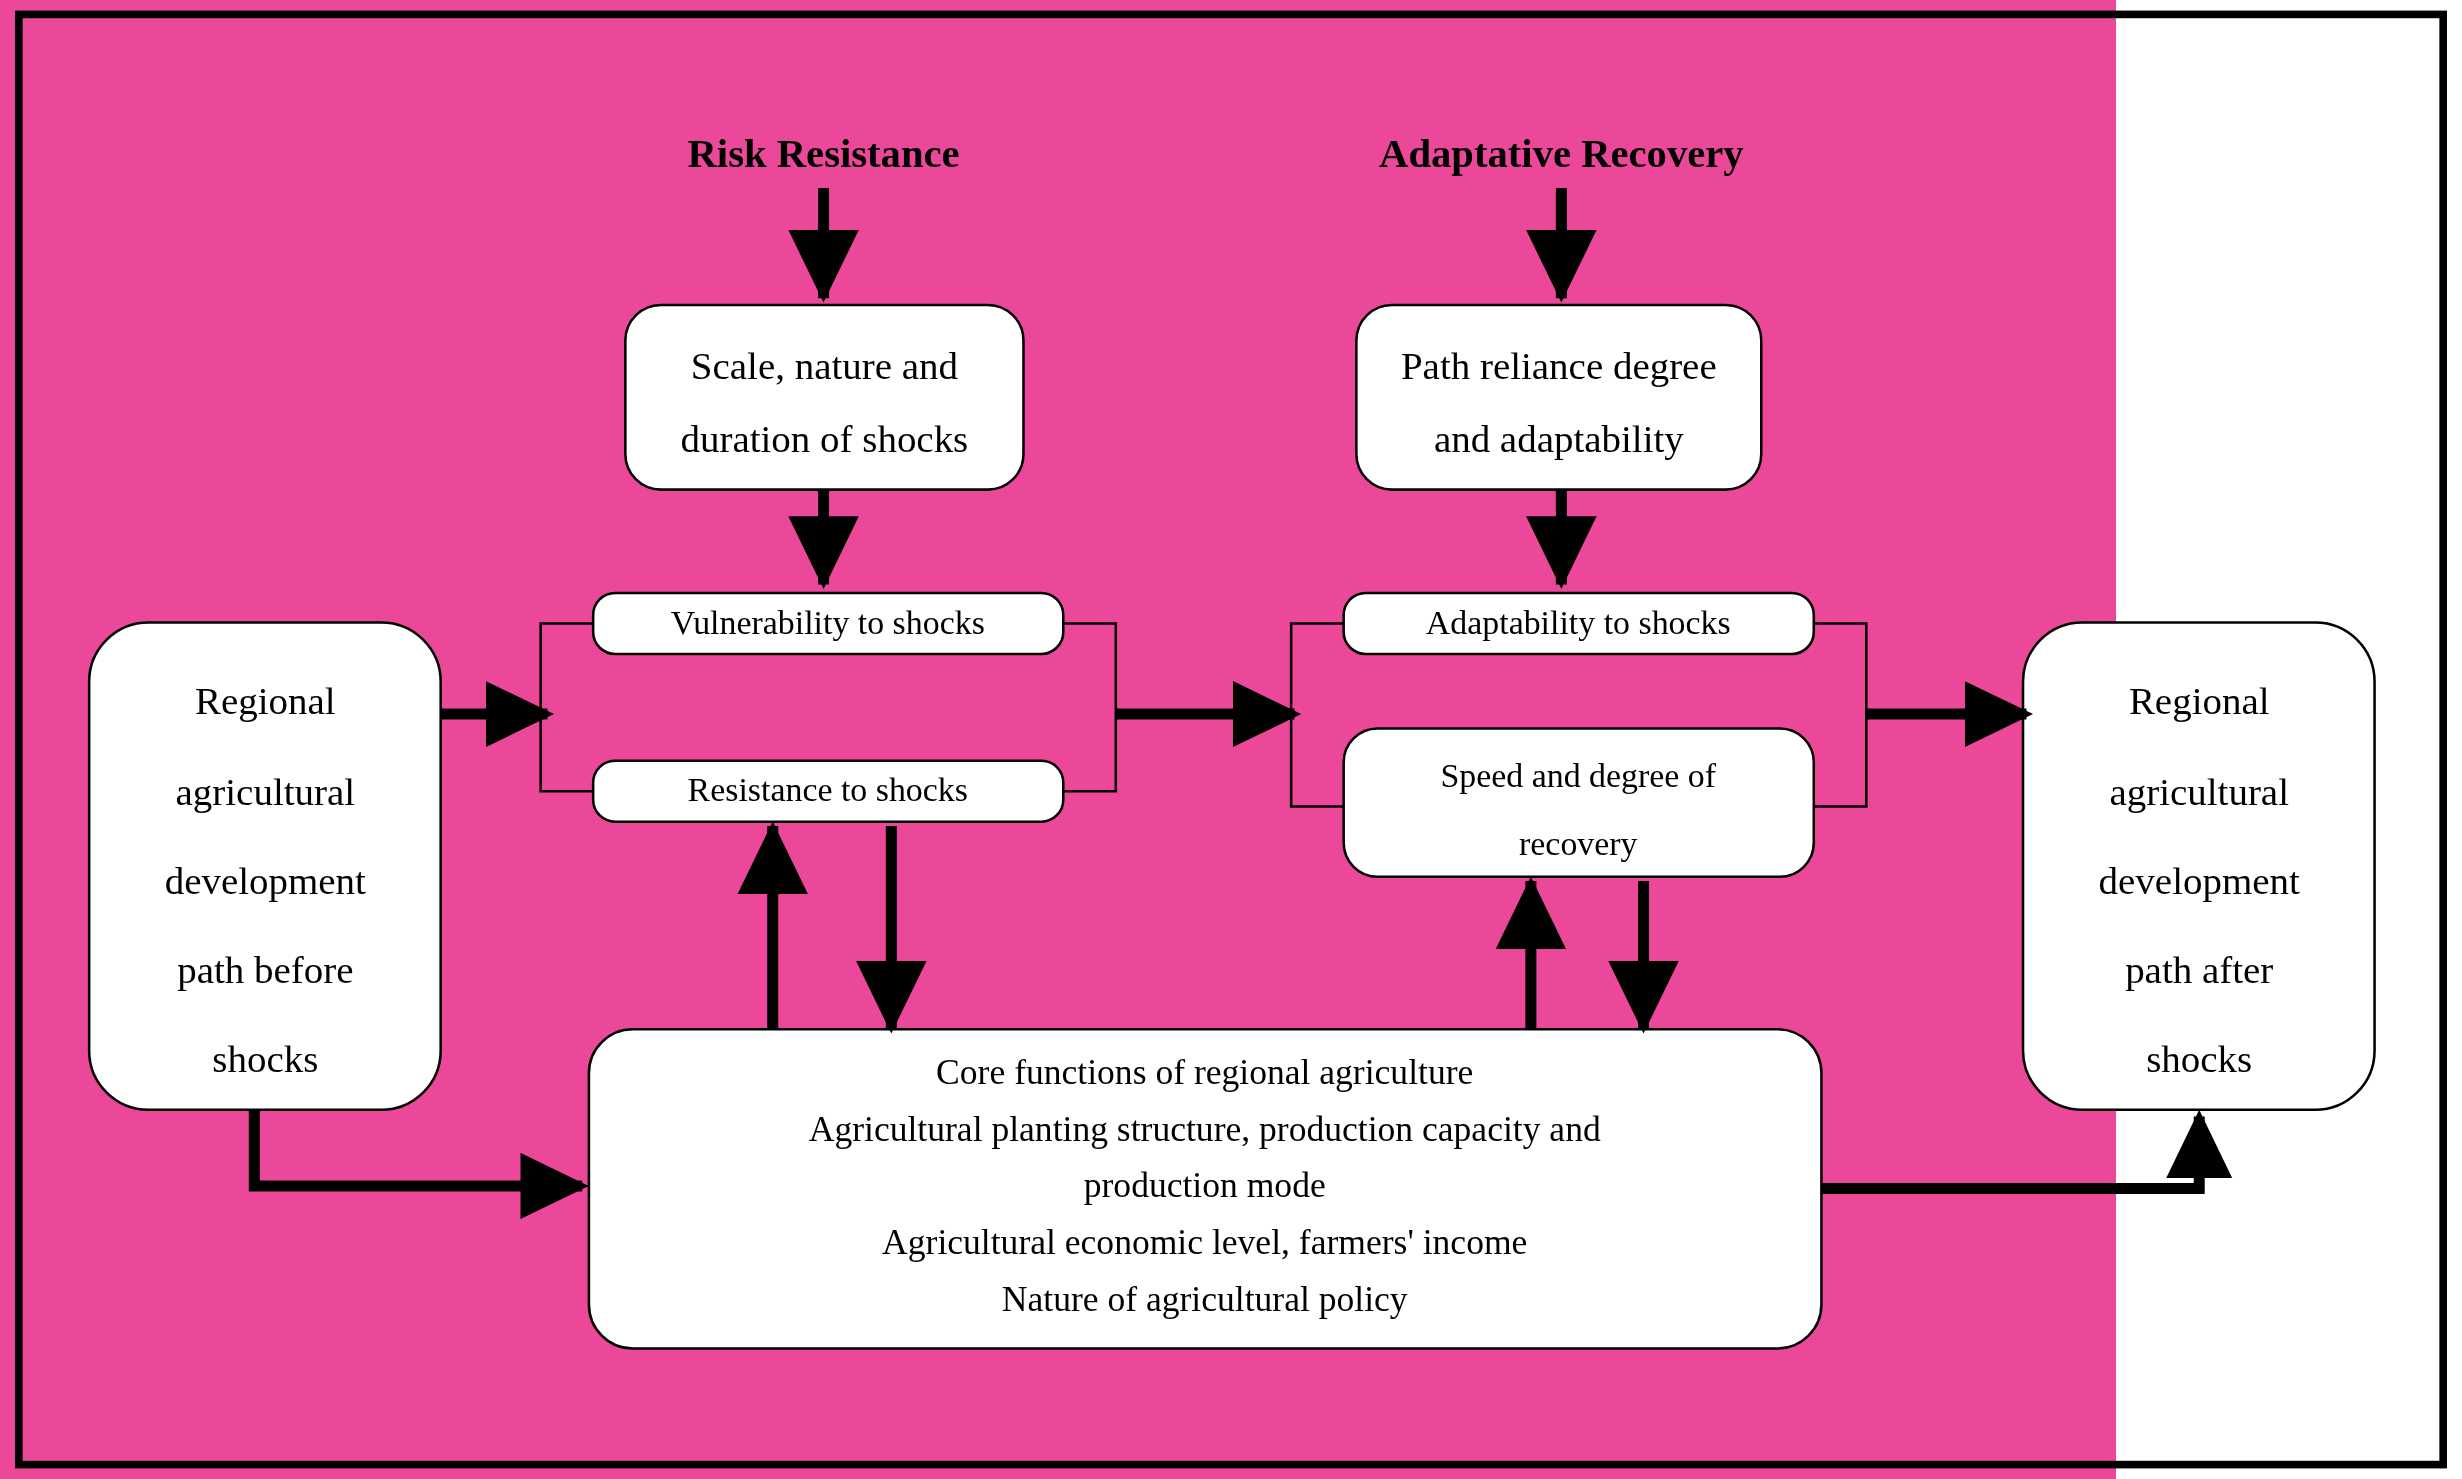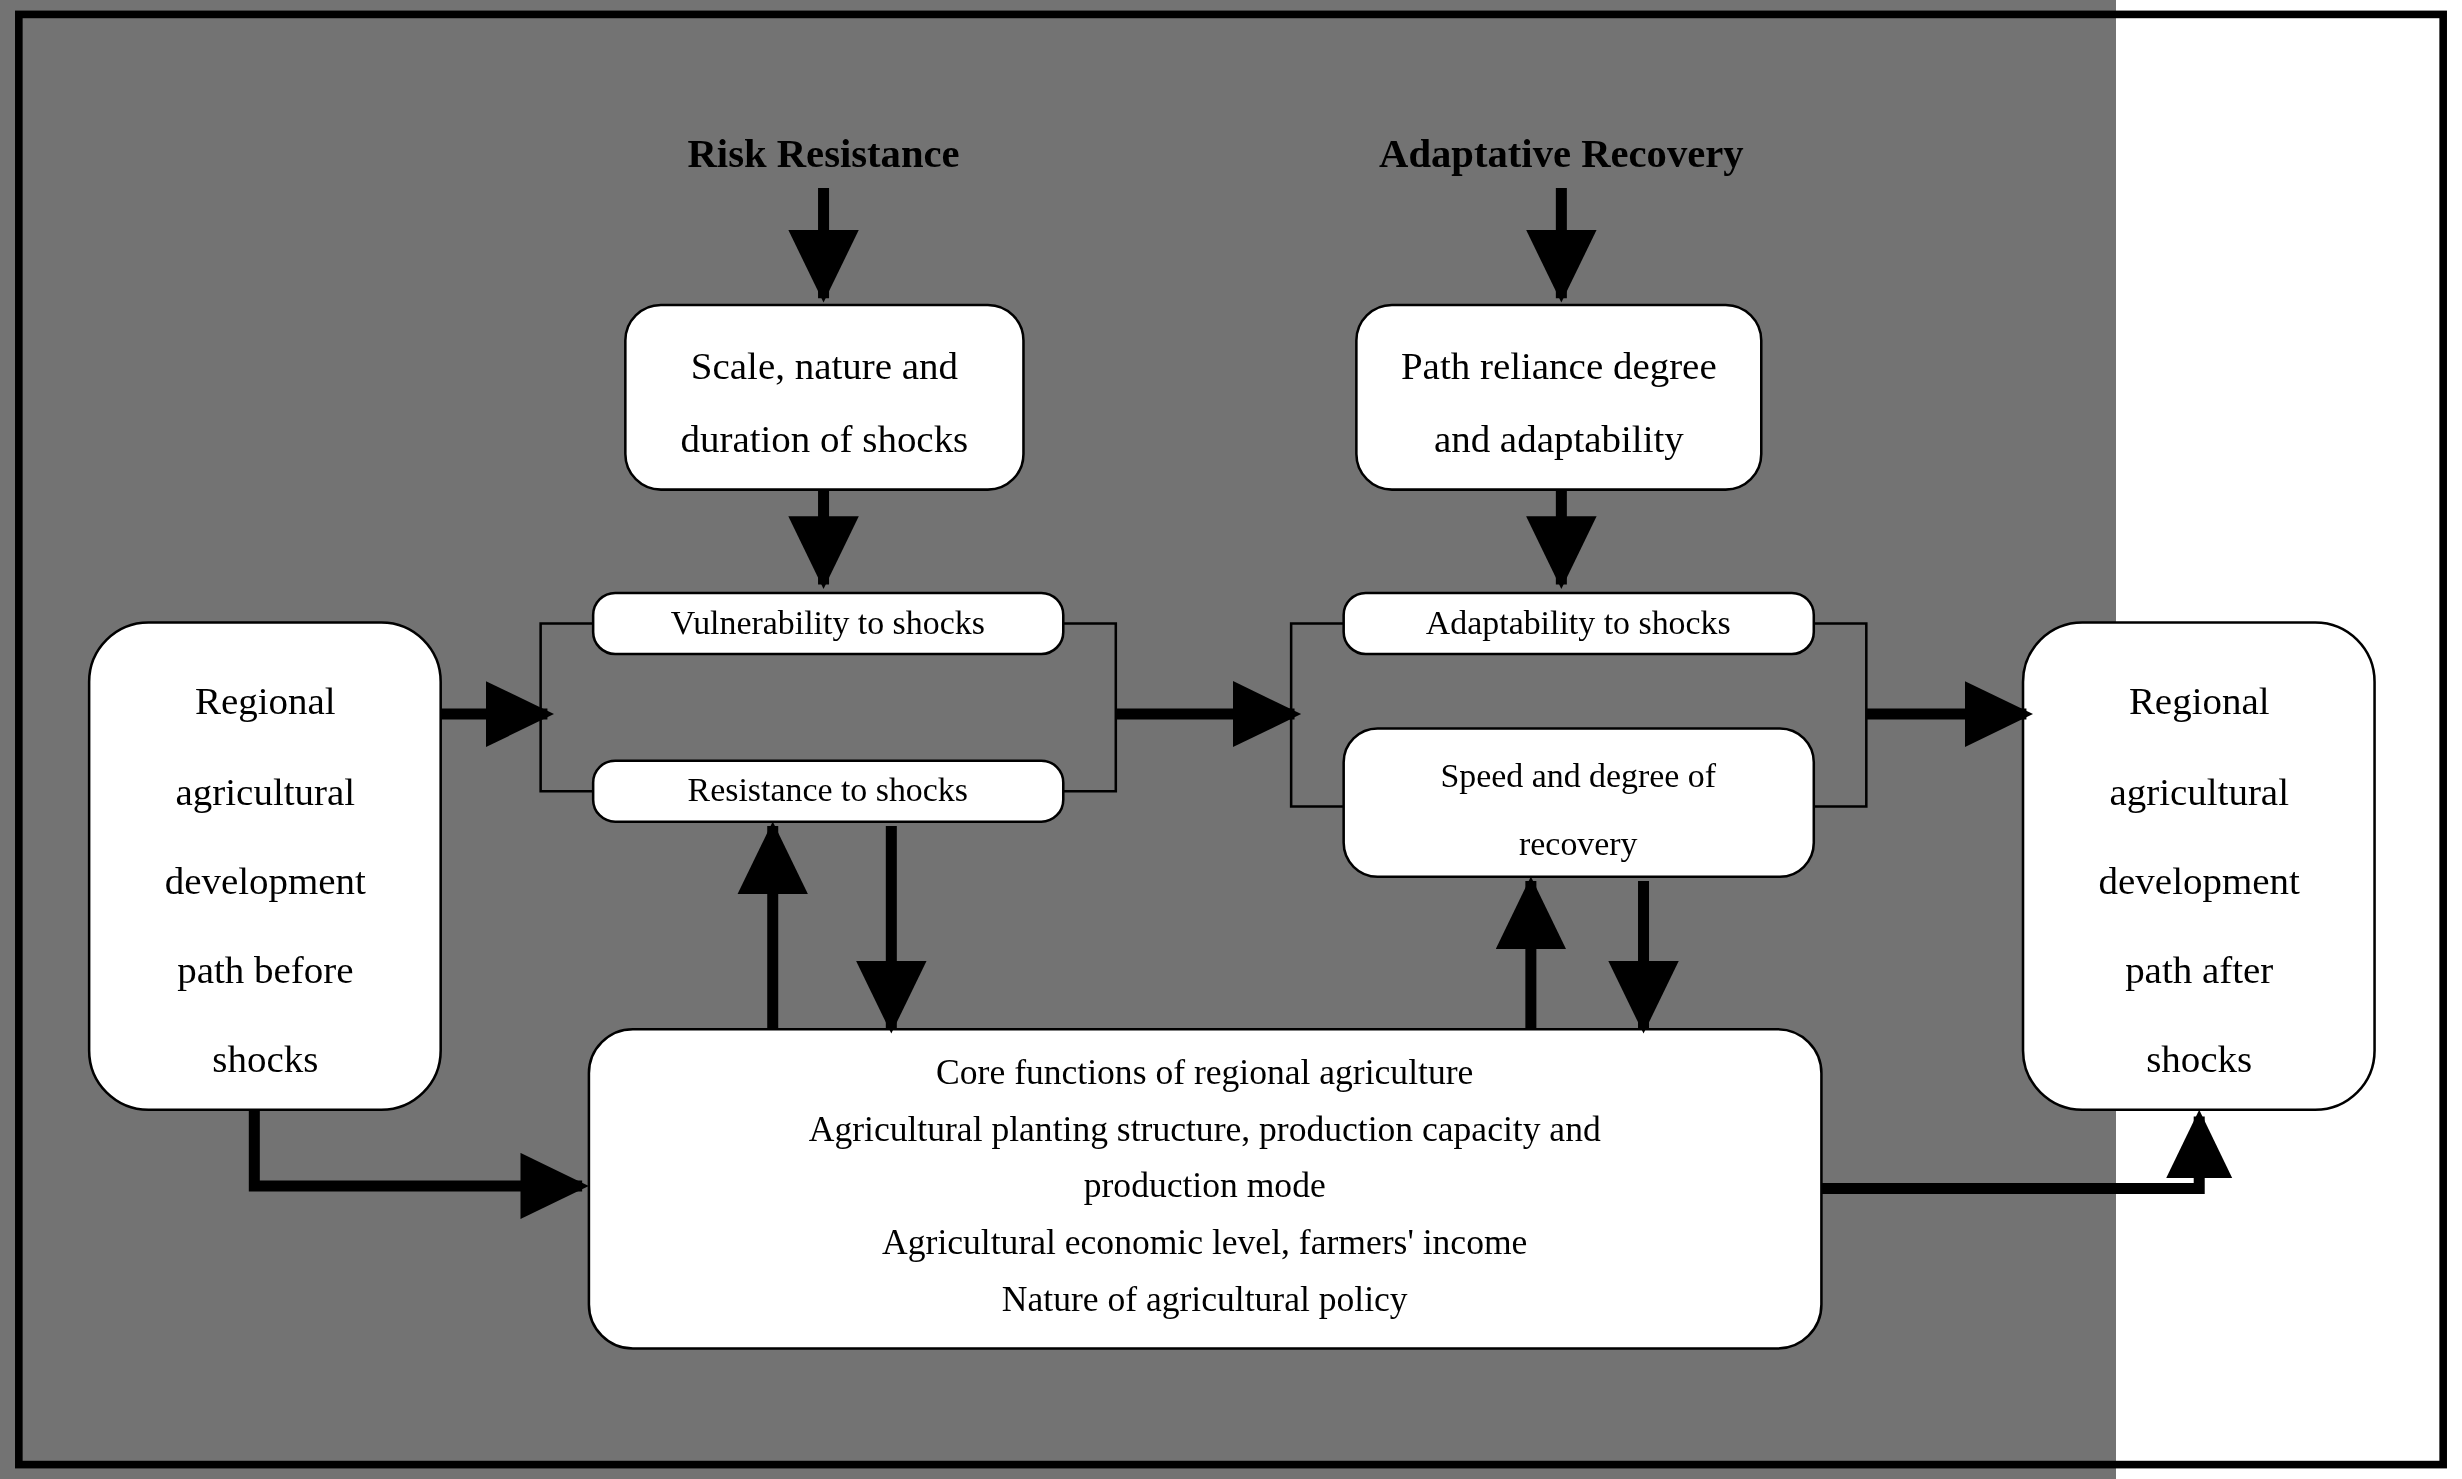--- a/index.html
+++ b/index.html
@@ -10,21 +10,21 @@
   body {
     width: 2462px;
     height: 1479px;
     font-family: "Liberation Serif", "DejaVu Serif", serif;
     overflow: hidden;
   }
   #diagram-root {
     position: relative;
     width: 2116px;
     height: 1479px;
-    background: #737373;
+    background: #ec4899;
   }
   svg.canvas {
     position: absolute;
     left: 0;
     top: 0;
     width: 2462px;
     height: 1479px;
   }
   .box-shape {
     fill: #ffffff;

